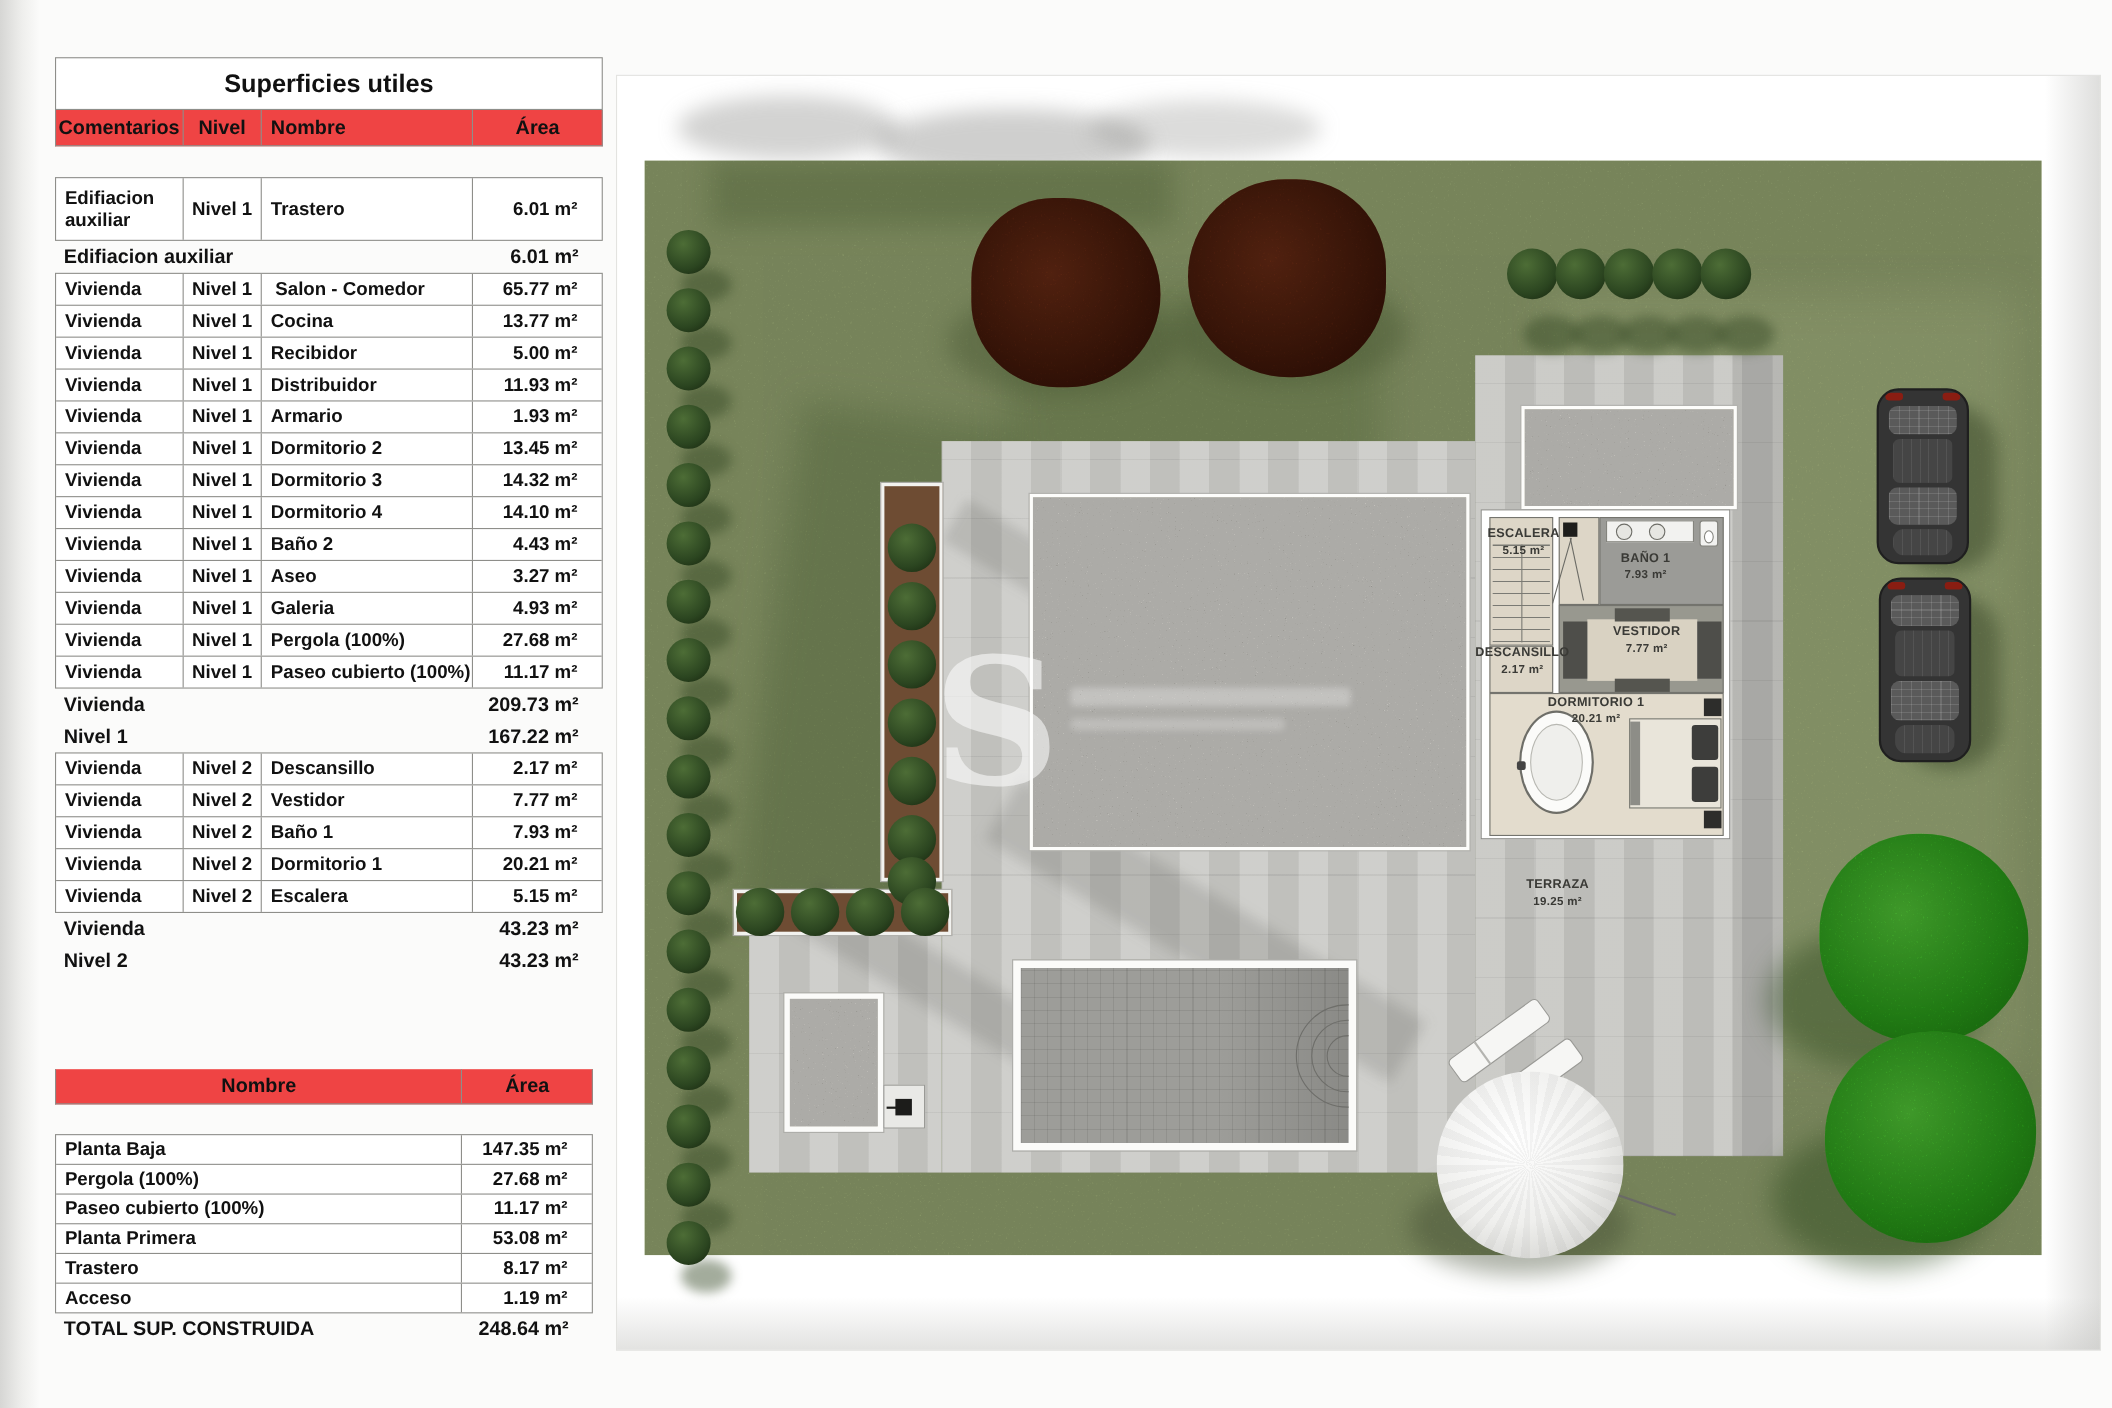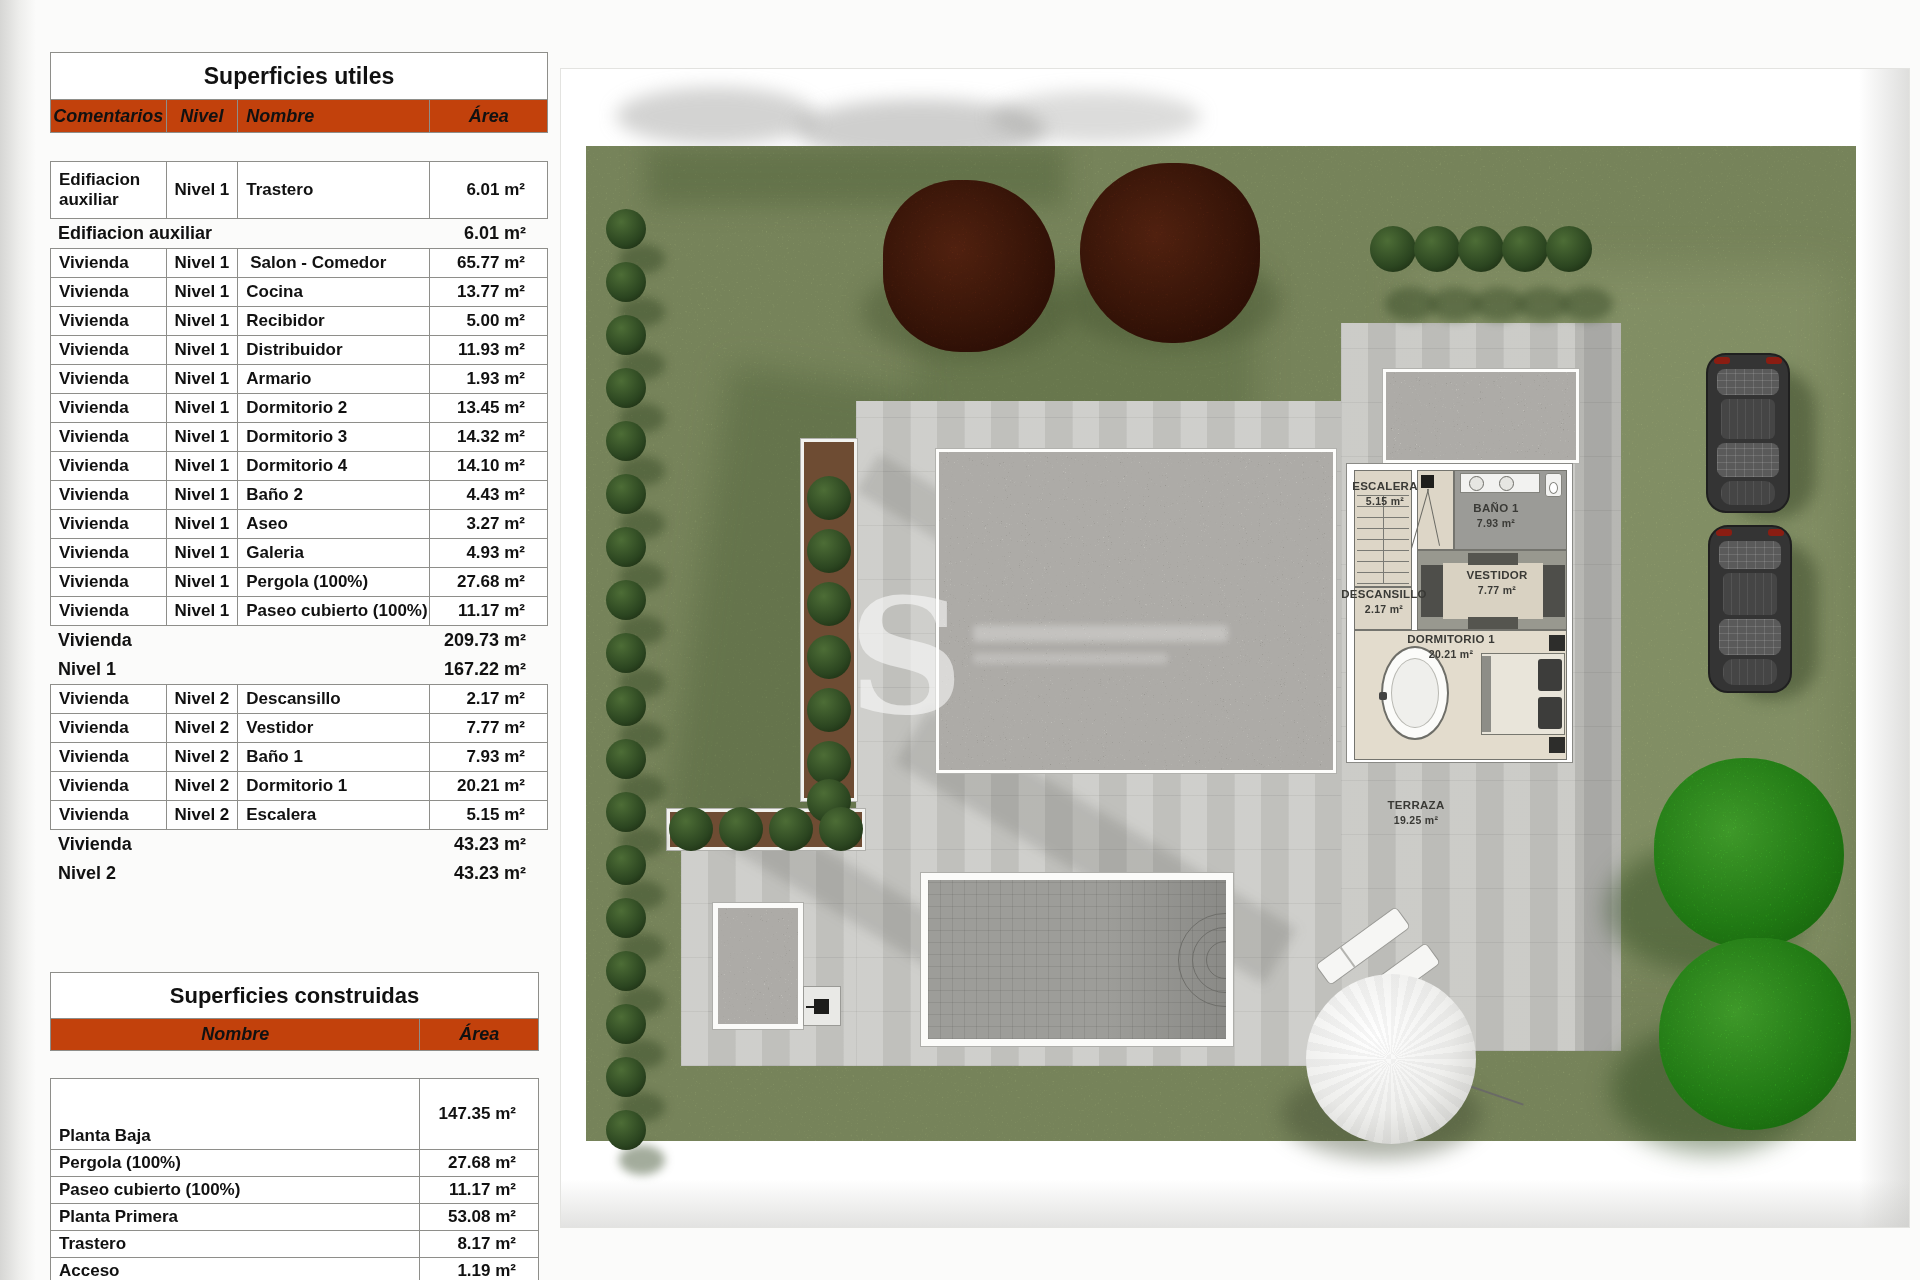--- a/index.html
+++ b/index.html
@@ -3,21 +3,21 @@
 <meta charset="utf-8">
 <style>
   html,body{margin:0;padding:0;background:#fbfbfa;}
   body{width:1920px;height:1280px;position:relative;overflow:hidden;
        font-family:"Liberation Sans",sans-serif;color:#111;}
   .abs{position:absolute;box-sizing:border-box;}
   
   .tbl{position:absolute;left:50px;box-sizing:border-box;}
   .tbl-title{border:1px solid #8e8e8a;display:flex;align-items:center;justify-content:center;
              font-weight:bold;background:#fff;}
-  .hdr{display:flex;border:1px solid #8e8e8a;border-top:none;background:#c2410c;font-style:italic;}
+  .hdr{display:flex;border:1px solid #8e8e8a;border-top:none;background:#ef4444;}
   .hc{display:flex;align-items:center;font-weight:bold;font-size:18px;box-sizing:border-box;}
   .hc+.hc{border-left:1px solid #8e8e8a;}
   .tgroup{border:1px solid #8e8e8a;background:#fff;}
   .trow{display:flex;}
   .trow+.trow{border-top:1px solid #8e8e8a;}
   .tc{box-sizing:border-box;font-weight:bold;font-size:17px;display:flex;align-items:center;
       padding-left:8px;line-height:1.15;}
   .tc+.tc{border-left:1px solid #8e8e8a;}
   .tc.area{justify-content:flex-end;padding-right:22px;padding-left:2px;}
   .sumrow{display:flex;align-items:center;height:29px;font-weight:bold;font-size:18px;}
@@ -222,29 +222,28 @@
         <div class="sa">43.23 m²</div>
       </div>
       <div class="sumrow">
         <div class="sl">Nivel 2</div>
         <div class="sa">43.23 m²</div>
       </div>
     </div>
 </div>
 
 <div class="tbl" style="top:972px;width:489px;">
-  <div class="tbl-title" style="height:45px;font-size:22px;">Superficies construidas</div>
   <div class="hdr" style="height:31px;">
     <div class="hc" style="width:370px;justify-content:center;">Nombre</div>
     <div class="hc" style="width:119px;justify-content:center;">Área</div>
   </div>
   <div id="constr-body" style="margin-top:27px;">
       <div class="tgroup">
         <div class="trow">
-          <div class="tc" style="width: 370px; min-height: 26px; margin-top: 44px;">Planta Baja</div>
+          <div class="tc" style="width: 370px; min-height: 26px;">Planta Baja</div>
           <div class="tc area" style="width: 119px; min-height: 26px;">147.35 m²</div>
         </div>
         <div class="trow">
           <div class="tc" style="width: 370px; min-height: 26px;">Pergola (100%)</div>
           <div class="tc area" style="width: 119px; min-height: 26px;">27.68 m²</div>
         </div>
         <div class="trow">
           <div class="tc" style="width: 370px; min-height: 26px;">Paseo cubierto (100%)</div>
           <div class="tc area" style="width: 119px; min-height: 26px;">11.17 m²</div>
         </div>

